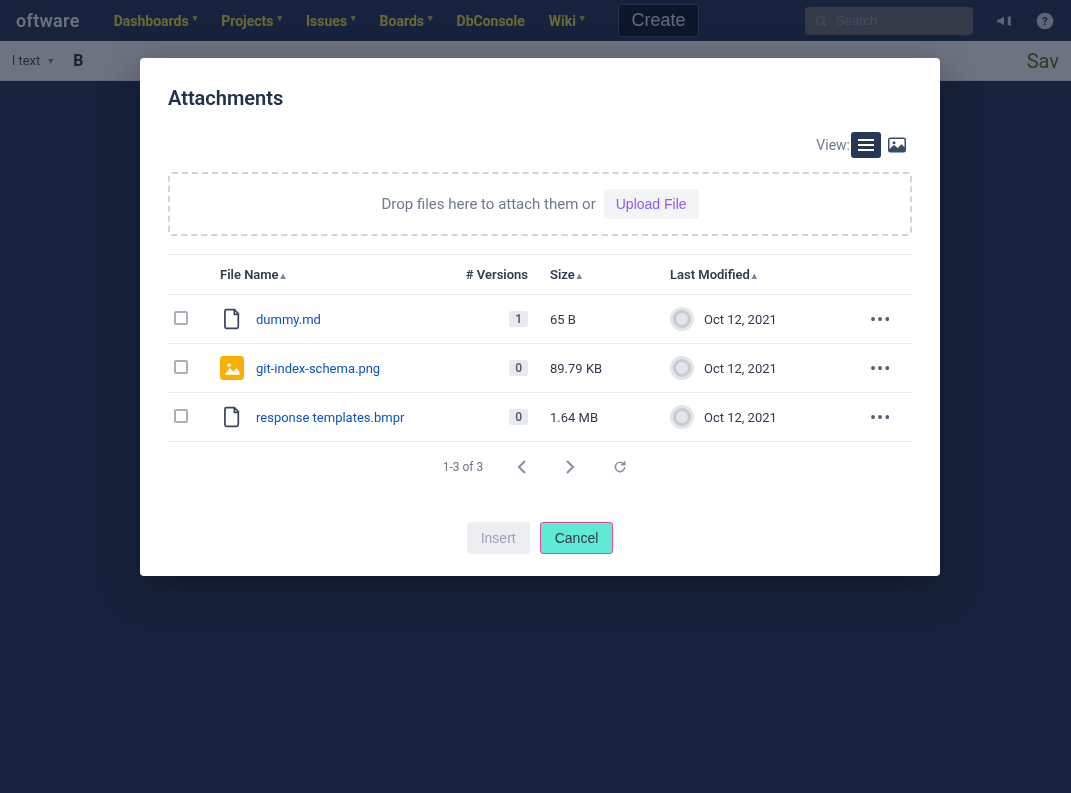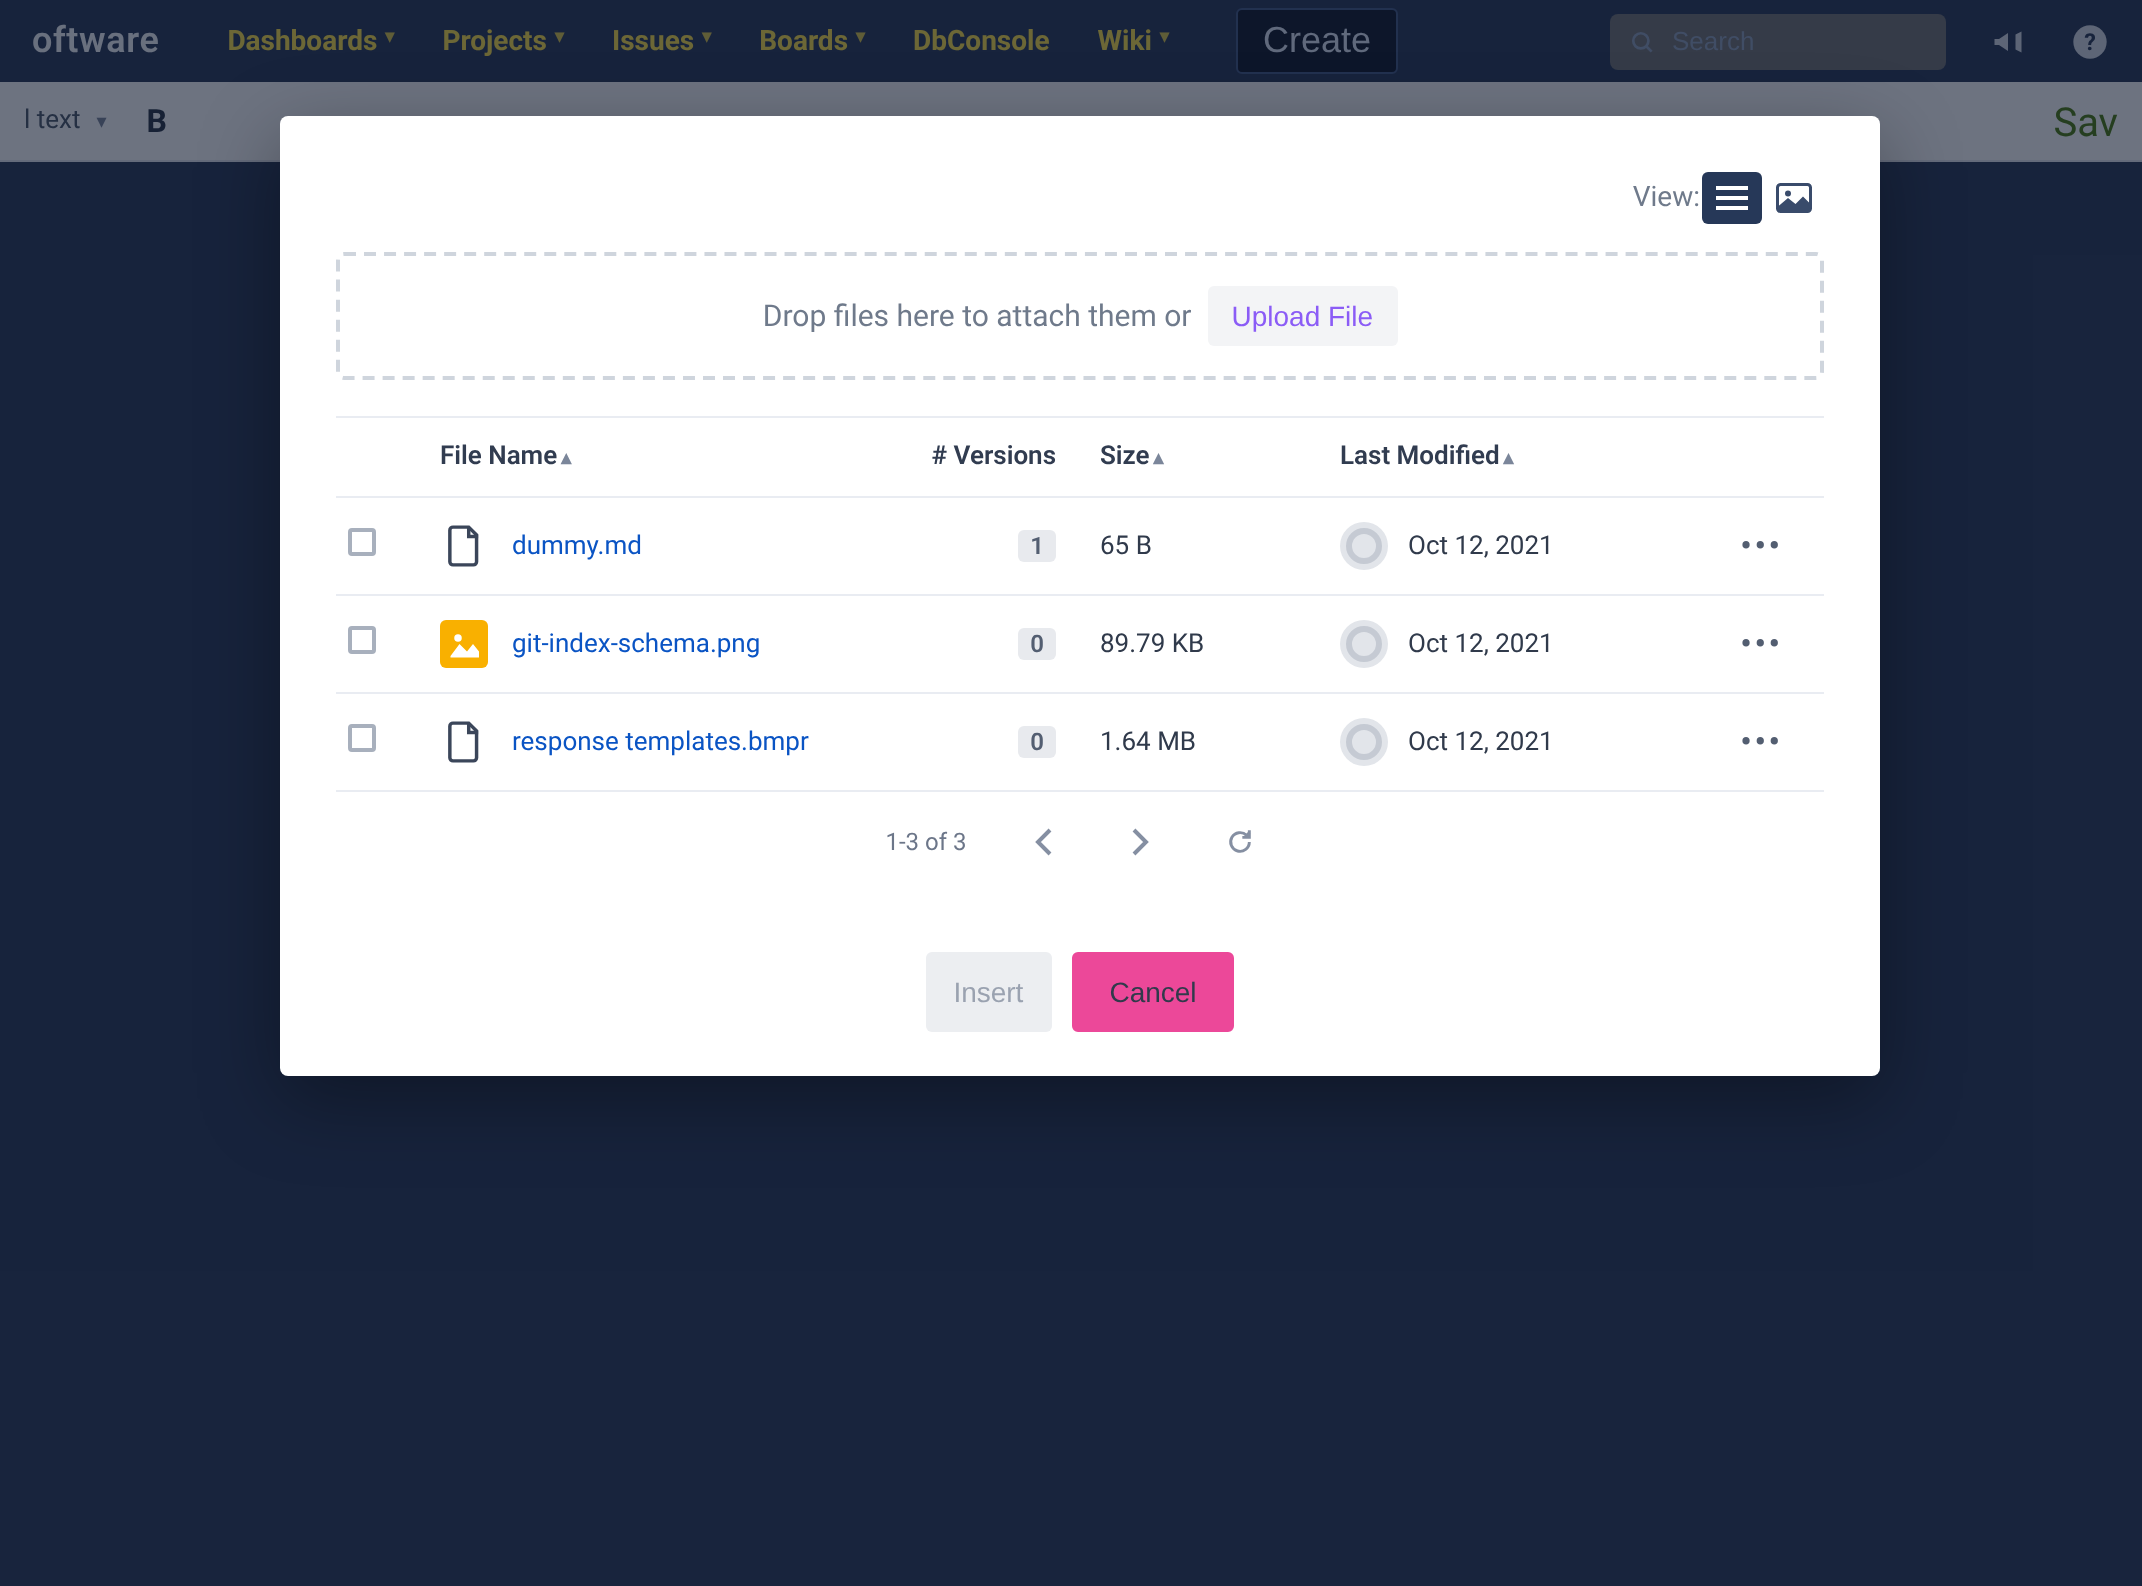--- a/index.html
+++ b/index.html
@@ -91,21 +91,21 @@
 
   .row-actions { color: #535e71; cursor: pointer; font-size: 18px; letter-spacing: 1px; }
 
   .pager { display: flex; justify-content: center; align-items: center; gap: 30px; margin-top: 14px; color: #6c7689; font-size: 12px; padding-right: 6px; }
   .pager-btn { color: #858fa2; cursor: pointer; padding: 4px; display: inline-flex; }
   .pager-btn svg { display: block; }
 
   .modal-actions { display: flex; justify-content: center; gap: 10px; margin-top: 44px; }
   .btn { border-radius: 3px; font-size: 14px; padding: 7px 14px; cursor: pointer; border: 0; }
   .btn-insert { background: #eceef1; color: #9aa2b0; cursor: not-allowed; }
-  .btn-cancel { background: #ec4899; color: #303a4b; border: 5px solid #ec4899; }
+  .btn-cancel { background: #5eead4; color: #303a4b; border: 1px solid #ec4899; }
 
   svg { display: inline-block; vertical-align: middle; }
 </style>
 </head>
 <body>
 
 <div class="topnav">
   <div class="brand">oftware</div>
   <div class="nav-item">
       <span>Dashboards</span>
@@ -160,20 +160,21 @@
     <span style="font-size:10px;color:#7b869a;">▾</span>
   </div>
   <span class="bold">B</span>
   <div class="spacer"></div>
   <span class="save">Sav</span>
 </div>
 
 <div class="overlay"></div>
 
 <div class="modal">
+  <div class="modal-title">Attachments</div>
 
   <div class="view-row">
     <span class="view-label">View:</span>
     <div class="view-btn active">
       <svg width="18" height="14" viewBox="0 0 18 14" fill="none" stroke="currentColor" stroke-width="2">
           <line x1="1" y1="2" x2="17" y2="2"></line>
           <line x1="1" y1="7" x2="17" y2="7"></line>
           <line x1="1" y1="12" x2="17" y2="12"></line>
         </svg>
     </div>

